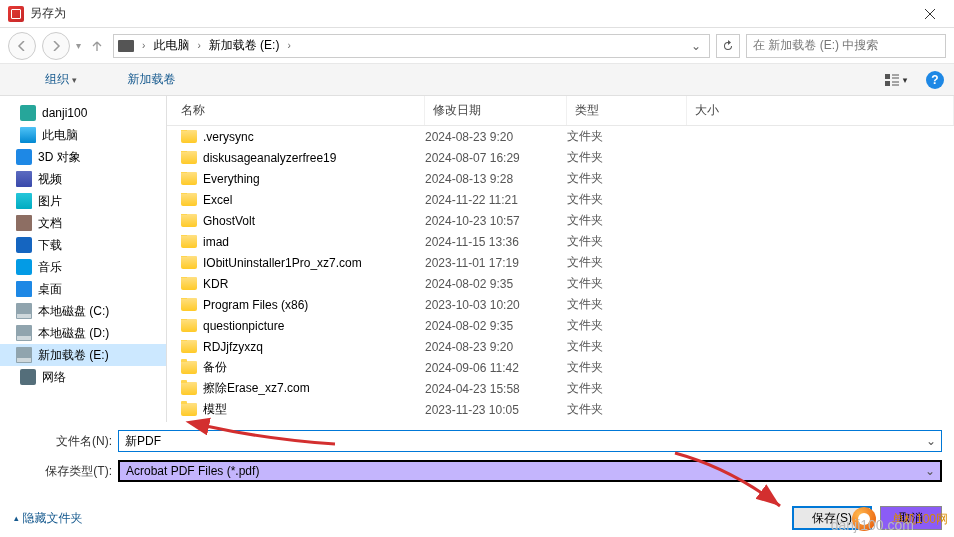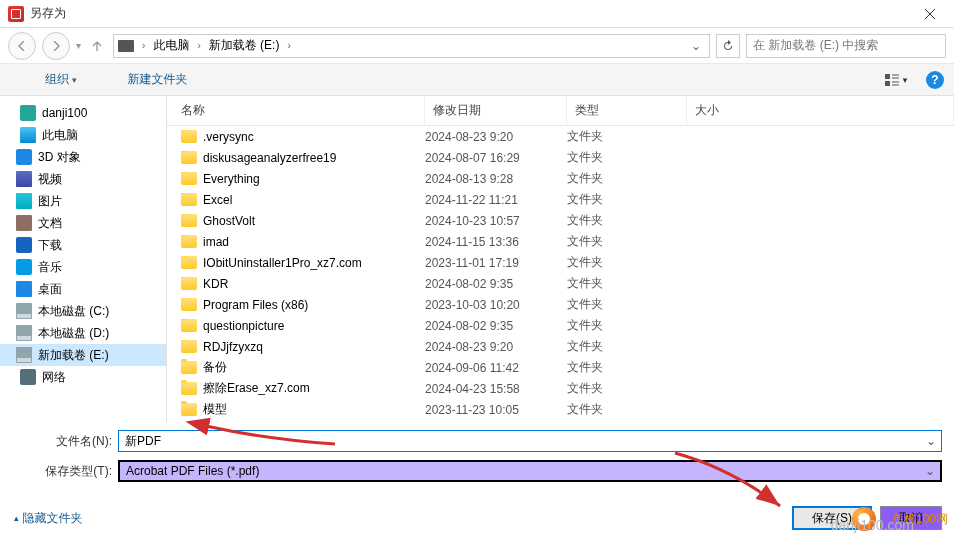--- a/index.html
+++ b/index.html
@@ -133,21 +133,21 @@
   <div class="searchbox">
       <span>在 新加载卷 (E:) 中搜索</span>
     </div>
 </div>
 
 <div class="toolbar">
   <span class="txtbtn">
       <span>组织</span> 
       <span style="font-size:9px;color:#555;">▾</span>
     </span>
-  <span class="txtbtn">新建文件夹</span>
+  <span class="txtbtn">新加载卷</span>
   <span class="spacer"></span>
   <span class="iconbtn">
       <svg width="16" height="12" viewBox="0 0 16 12">
         <rect x="0" y="0" width="5" height="5" fill="#555"></rect>
         <rect x="0" y="7" width="5" height="5" fill="#555"></rect>
         <path d="M7 1 h7 M7 4 h7 M7 8 h7 M7 11 h7" stroke="#555" stroke-width="1"></path>
       </svg>
       <span style="font-size:9px;margin-left:2px;">▾</span>
     </span>
   <span class="help">?</span>

